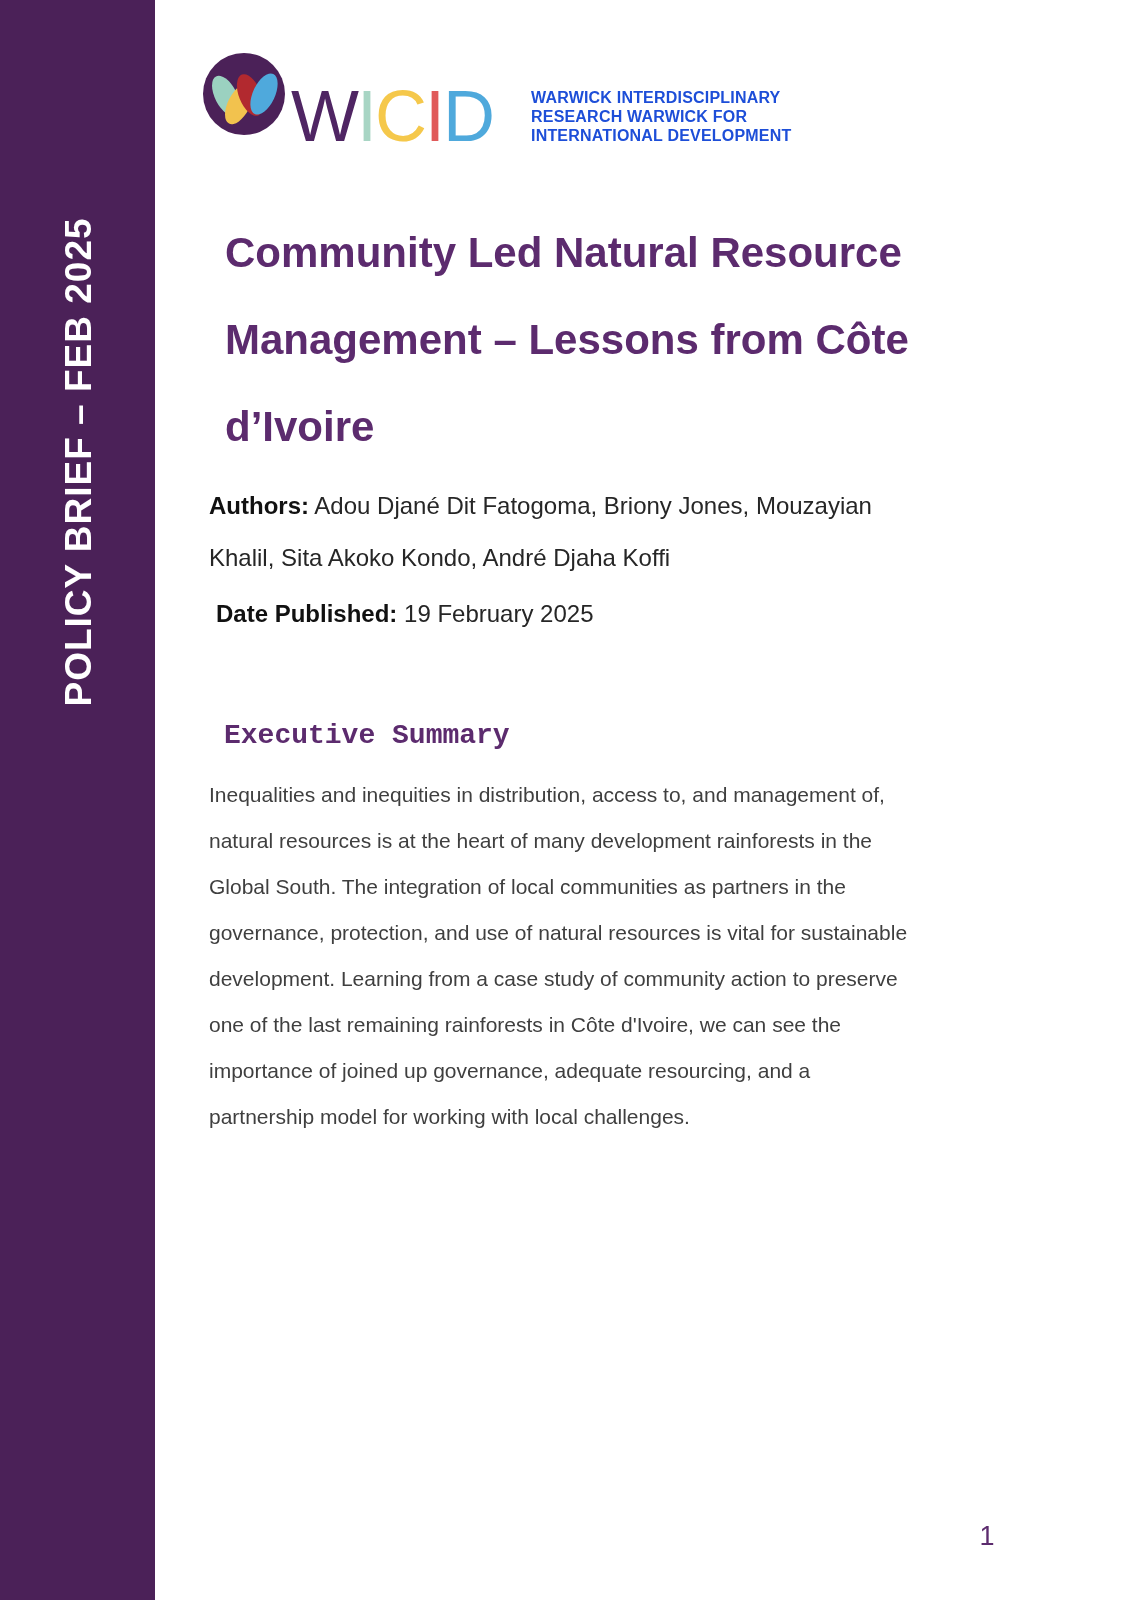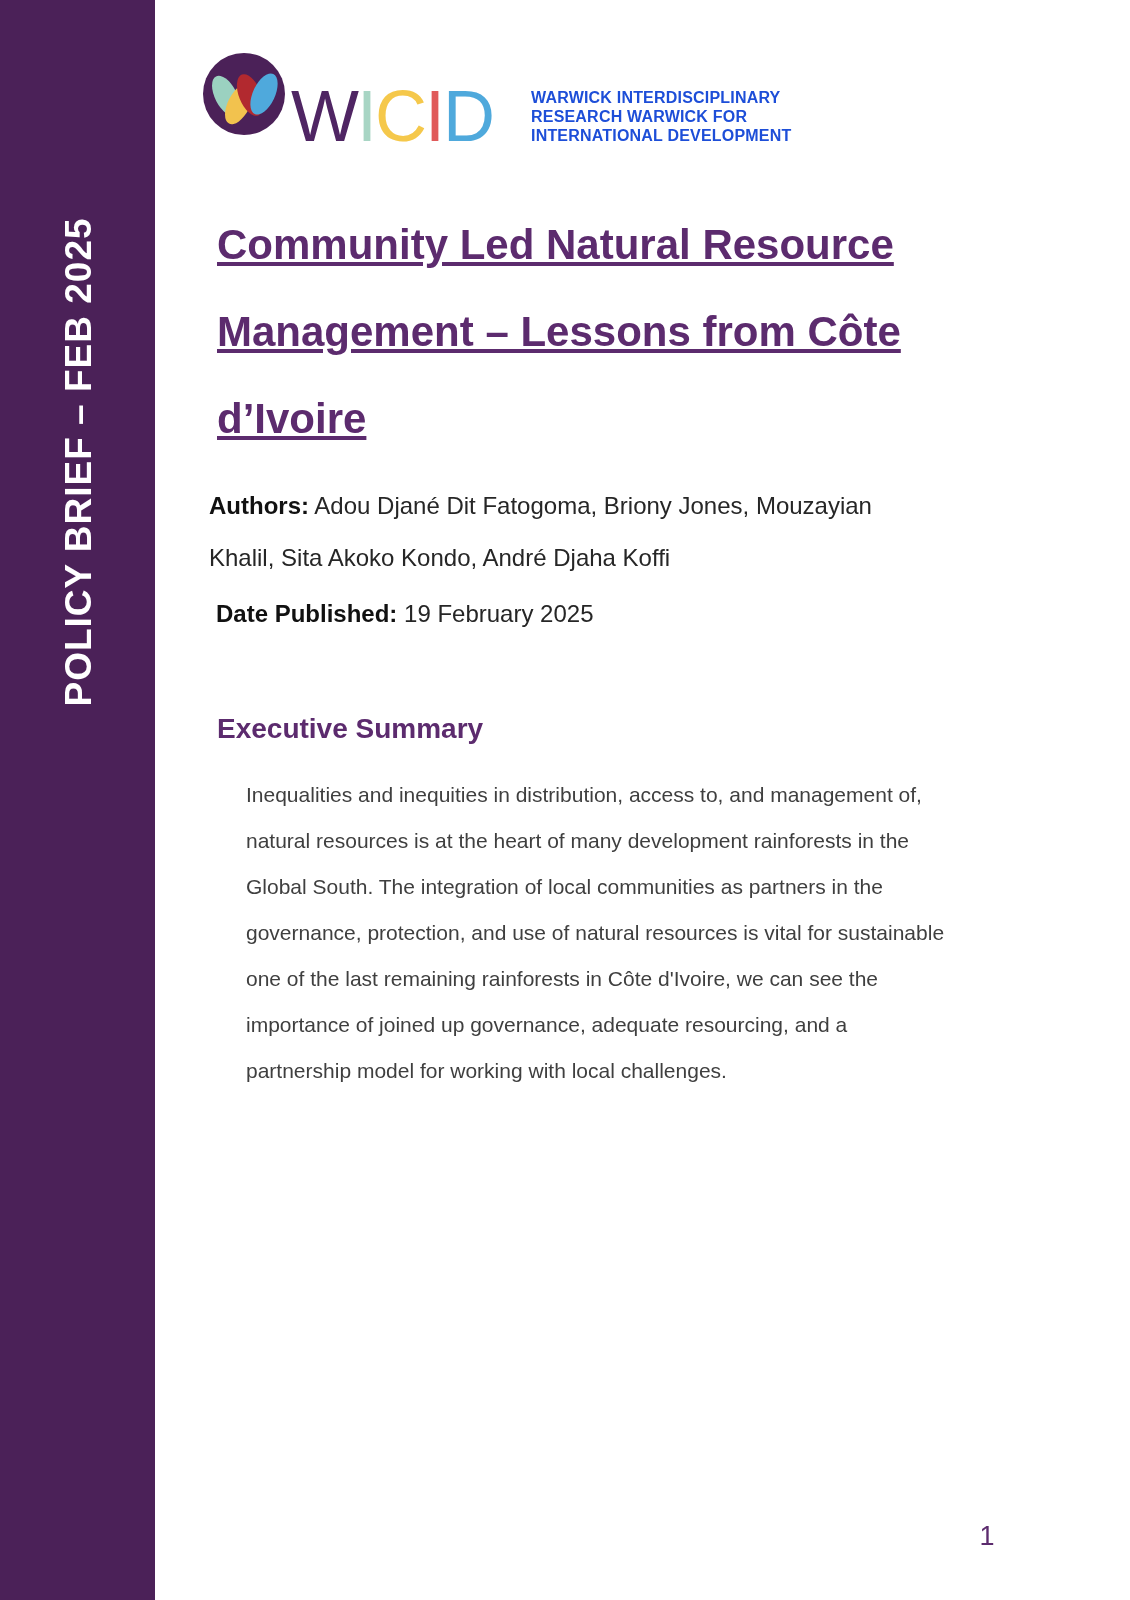--- a/index.html
+++ b/index.html
@@ -51,21 +51,21 @@
     position:absolute; left:216px; top:588px; width:800px;
     font-size:24px; line-height:52px; color:#262626; white-space:nowrap;
   }
   .exec-heading {
     position:absolute; left:209px; top:704px;
     font-size:28px; line-height:34px; font-weight:800; color:#5C2B6E;
     white-space:nowrap;
   }
   .summary {
     position:absolute; left:209px; top:772px; width:810px;
-    font-size:21px; line-height:46px; color:#3F3F3F;margin-left:37px;
+    font-size:21px; line-height:46px; color:#3F3F3F;
   }
   .summary .s-line { white-space:nowrap; }
   .page-number {
     position:absolute; left:970px; top:1521px; width:34px;
     font-size:27px; color:#5C2B6E; text-align:center;
   }
   
   .petal-teal   { fill:#9BD1C0; }
   .petal-yellow { fill:#F2C24E; }
   .petal-red    { fill:#B2292F; }
@@ -92,42 +92,43 @@
   <div class="logo-word">
     <span class="lw-0">W</span><span class="lw-1">I</span><span class="lw-2">C</span><span class="lw-3">I</span><span class="lw-4">D</span>
   </div>
 
   <div class="logo-org">
     <div>WARWICK INTERDISCIPLINARY</div>
     <div>RESEARCH WARWICK FOR</div>
     <div>INTERNATIONAL DEVELOPMENT</div>
   </div>
 
-  <h1 class="title" style="margin:8px;text-decoration:underline;">
+  <h1 class="title" style="margin:16px;">
     <div class="t-line">Community Led Natural Resource</div>
     <div class="t-line">Management – Lessons from Côte</div>
     <div class="t-line">d’Ivoire</div>
   </h1>
 
   <div class="authors">
     <div class="a-line"><b>Authors:</b><span> Adou Djané Dit Fatogoma, Briony Jones, Mouzayian</span></div>
     <div class="a-line">Khalil, Sita Akoko Kondo, André Djaha Koffi</div>
   </div>
 
   <div class="date">
     <b>Date Published:</b><span> 19 February 2025</span>
   </div>
 
-  <h2 class="exec-heading" style="margin:8px;">Executive Summary</h2>
+  <h2 class="exec-heading" style="margin:15px;font-family:Liberation Mono, monospace;">Executive Summary</h2>
 
   <div class="summary">
     <div class="s-line">Inequalities and inequities in distribution, access to, and management of,</div>
     <div class="s-line">natural resources is at the heart of many development rainforests in the</div>
     <div class="s-line">Global South. The integration of local communities as partners in the</div>
     <div class="s-line">governance, protection, and use of natural resources is vital for sustainable</div>
+    <div class="s-line">development. Learning from a case study of community action to preserve</div>
     <div class="s-line">one of the last remaining rainforests in Côte d'Ivoire, we can see the</div>
     <div class="s-line">importance of joined up governance, adequate resourcing, and a</div>
     <div class="s-line">partnership model for working with local challenges.</div>
   </div>
 
   <div class="page-number">1</div>
 
 </div>
 
 </body></html>

